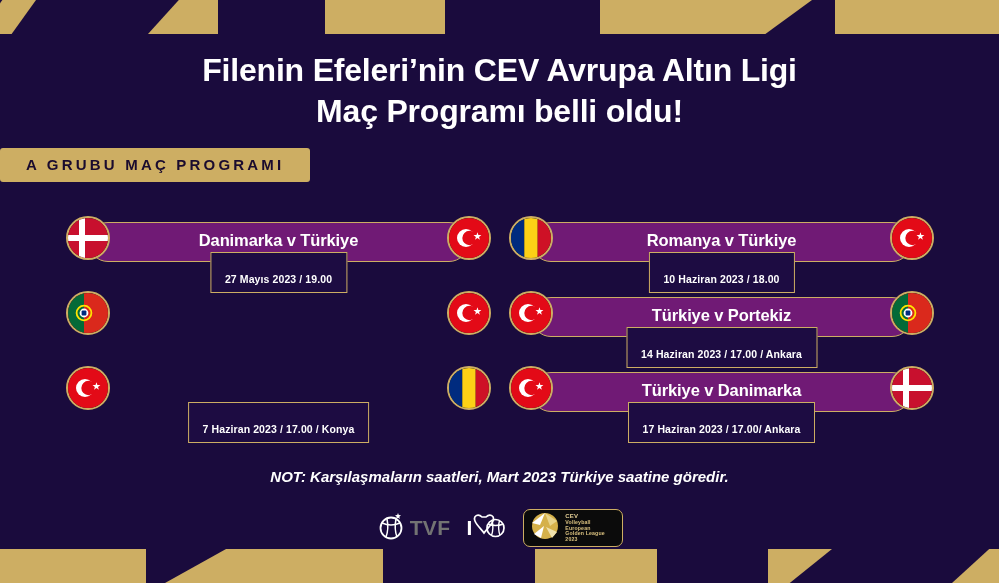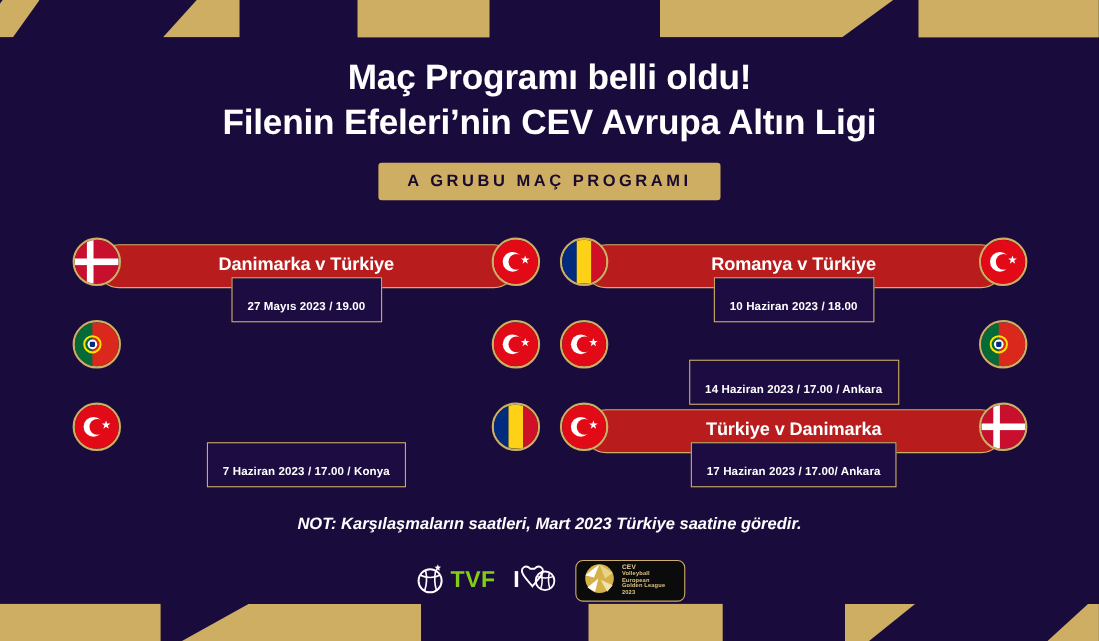--- a/index.html
+++ b/index.html
@@ -42,21 +42,21 @@
   .header { position:absolute; top:50px; left:0; right:0; text-align:center; }
   .title {
     color:#ffffff;
     font-size:32px;
     font-weight:bold;
     line-height:1.28;
     letter-spacing:-0.2px;
   }
   .title-line { display:block; }
 
-  .badge-wrap { margin-top:16px; display:flex; justify-content:center; }
+  .badge-wrap { margin-top:16px; display:flex; justify-content:flex-start; }
   .badge {
     background:#cdae63;
     color:#1a0b2e;
     font-size:15px;
     font-weight:bold;
     letter-spacing:3.2px;
     padding:8px 26px 9px;
     border-radius:3px;
   }
 
@@ -71,21 +71,21 @@
     row-gap:16px;
   }
   .match { position:relative; height:59px; }
 
   .pill {
     position:absolute;
     top:6px; left:22px; right:22px;
     height:40px;
     border:1.6px solid #cdae63;
     border-radius:20px;
-    background:#b91c1c;
+    background:#701a75;
     display:flex; align-items:center; justify-content:center;
   }
   .pill-text {
     color:#ffffff;
     font-size:16.5px;
     font-weight:bold;
     letter-spacing:-0.1px;
     padding-bottom:3px;
   }
 
@@ -132,21 +132,21 @@
   }
 
   
   .logos {
     position:absolute;
     top:509px; left:0; right:0;
     display:flex; align-items:center; justify-content:center; gap:16px;
   }
   .logo-tvf { display:flex; align-items:center; gap:4px; }
   .tvf-text {
-    color:#84cc16; font-size:21px; font-weight:bold; letter-spacing:0.4px;
+    color:#737373; font-size:21px; font-weight:bold; letter-spacing:0.4px;
   }
   .iluv { display:flex; align-items:center; gap:1px; }
   .iluv-i { color:#ffffff; font-size:21px; font-weight:bold; }
 
   .cev-badge {
     width:100px; height:38px;
     border:1.4px solid #cdae63;
     border-radius:7px;
     background:#0b0b0b;
     display:flex; align-items:center; gap:5px;
@@ -166,22 +166,22 @@
 <div class="deco deco-top t5"></div>
 
 <div class="deco deco-bottom b1"></div>
 <div class="deco deco-bottom b2"></div>
 <div class="deco deco-bottom b3"></div>
 <div class="deco deco-bottom b4"></div>
 <div class="deco deco-bottom b5"></div>
 
 <div class="header">
   <div class="title">
+    <span class="title-line">Filenin Efeleri’nin CEV Avrupa Altın Ligi</span>
     <span class="title-line">Maç Programı belli oldu!</span>
-    <span class="title-line">Filenin Efeleri’nin CEV Avrupa Altın Ligi</span>
   </div>
   <div class="badge-wrap">
     <div class="badge">A GRUBU MAÇ PROGRAMI</div>
   </div>
 </div>
 
 <div class="matches">
 
   <div class="match">
     <div class="pill">
@@ -245,20 +245,23 @@
       <svg viewBox="0 0 40 40">
           <rect width="40" height="40" fill="#e30a17"></rect>
           <circle cx="17" cy="20" r="9" fill="#fff"></circle>
           <circle cx="20.5" cy="20" r="7.2" fill="#e30a17"></circle>
           <polygon fill="#fff" points="28.4,20 30.9,21.8 30,18.9 32.4,17.1 29.4,17.1 28.4,14.2 27.5,17.1 24.5,17.1 26.9,18.9 26,21.8"></polygon>
         </svg>
     </div>
   </div>
 
   <div class="match">
+    <div class="pill">
+      <span class="pill-text">Türkiye v Portekiz</span>
+    </div>
     <div class="flag left">
       <svg viewBox="0 0 40 40">
           <rect width="40" height="40" fill="#e30a17"></rect>
           <circle cx="17" cy="20" r="9" fill="#fff"></circle>
           <circle cx="20.5" cy="20" r="7.2" fill="#e30a17"></circle>
           <polygon fill="#fff" points="28.4,20 30.9,21.8 30,18.9 32.4,17.1 29.4,17.1 28.4,14.2 27.5,17.1 24.5,17.1 26.9,18.9 26,21.8"></polygon>
         </svg>
     </div>
     <div class="flag right">
       <svg viewBox="0 0 40 40">

